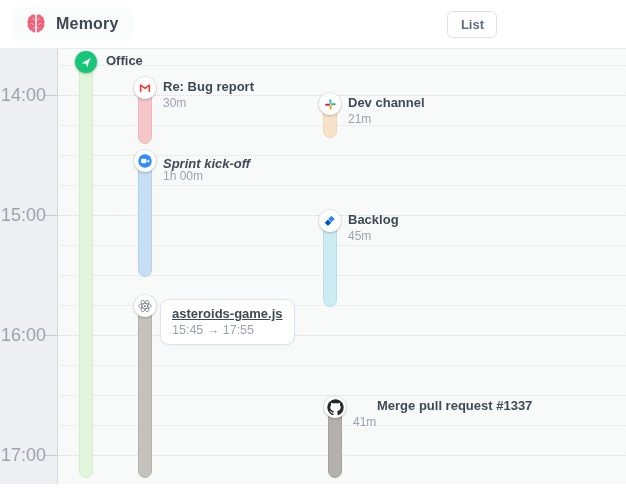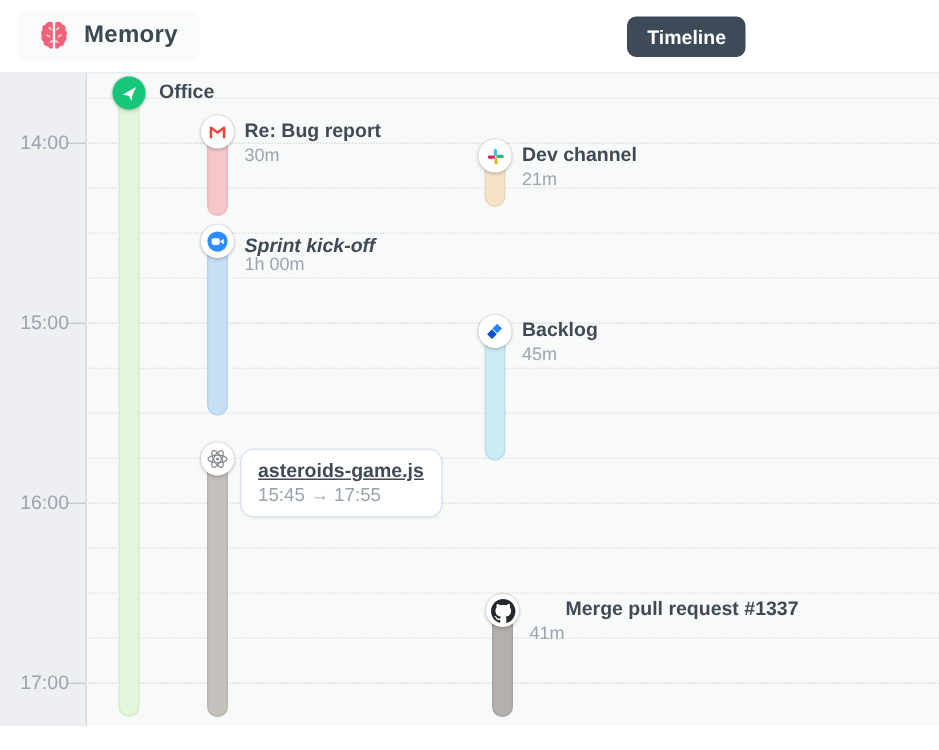--- a/index.html
+++ b/index.html
@@ -19,21 +19,21 @@
   .seg-idle{background:#fff;color:#5f6e7d;border:1px solid #dbe2e8;margin-left:-3px;
     padding-left:13px;z-index:1;}
 
   
   .tl{position:absolute;top:48px;left:0;right:0;bottom:0;background:#f8f9f9;}
   .gutter{position:absolute;top:0;bottom:0;left:0;width:57px;background:#edeff3;
     border-right:1px solid #d5d9df;z-index:1;}
   .ql,.hl{position:absolute;left:57px;right:0;height:0;border-top:1px dotted #e1e3e7;z-index:1;}
   .hl{border-top:1px dotted #d8dbe0;}
   .tick{position:absolute;left:44px;width:13px;height:1px;background:#c6cbd2;z-index:2;}
-  .hlabel{position:absolute;left:0;width:46px;text-align:right;font-size:13px;color:#9ba3af;
+  .hlabel{position:absolute;left:0;width:46px;text-align:right;font-size:18px;color:#9ba3af;
     z-index:2;line-height:16px;}
 
   
   .bar{position:absolute;width:14px;border-radius:7px;box-sizing:border-box;z-index:2;}
   .ic{position:absolute;width:22px;height:22px;border-radius:50%;background:#fff;
     display:flex;align-items:center;justify-content:center;z-index:3;
     box-shadow:0 0 0 1px rgba(0,0,0,.05),0 1px 3px rgba(0,0,0,.18);}
   .ic-office{background:#17c678;}
   .t{position:absolute;font-size:13px;font-weight:bold;color:#3f4a56;white-space:nowrap;
     z-index:4;line-height:16px;}
@@ -65,21 +65,21 @@
             <path d="M12.8 3.2c1.6-1.3 4.1-.7 4.7 1.1 1.8.3 2.8 2.1 2.1 3.7 1.2.9 1.4 2.8.4 3.9.9 1.3.4 3.2-1 3.9.2 1.7-1.3 3.2-3 3-.6 1.6-2.5 2.1-3.2 1.2z"></path>
           </g>
           <g stroke="#fff" stroke-width=".9" fill="none" opacity=".85">
             <path d="M8.4 6.2c1 .3 1.6 1 1.7 2M7 11.5c1.2-.1 2 .5 2.3 1.4M9.3 16.5c.6-.9 1.5-1.2 2-1.1M15.6 6.2c-1 .3-1.6 1-1.7 2M17 11.5c-1.2-.1-2 .5-2.3 1.4M14.7 16.5c-.6-.9-1.5-1.2-2-1.1"></path>
           </g>
         </svg>
       </span>
       <span class="app-title">Memory</span>
     </div>
     <div class="view-toggle">
-      <button class="seg seg-active">Timeline</button>
+      <button class="seg seg-idle">List</button>
     </div>
   </div>
 
   <div class="tl">
     <div class="gutter"></div>
 
     <div class="ql" style="top:17px"></div>
     <div class="ql" style="top:77px"></div>
     <div class="ql" style="top:107px"></div>
     <div class="ql" style="top:137px"></div>

